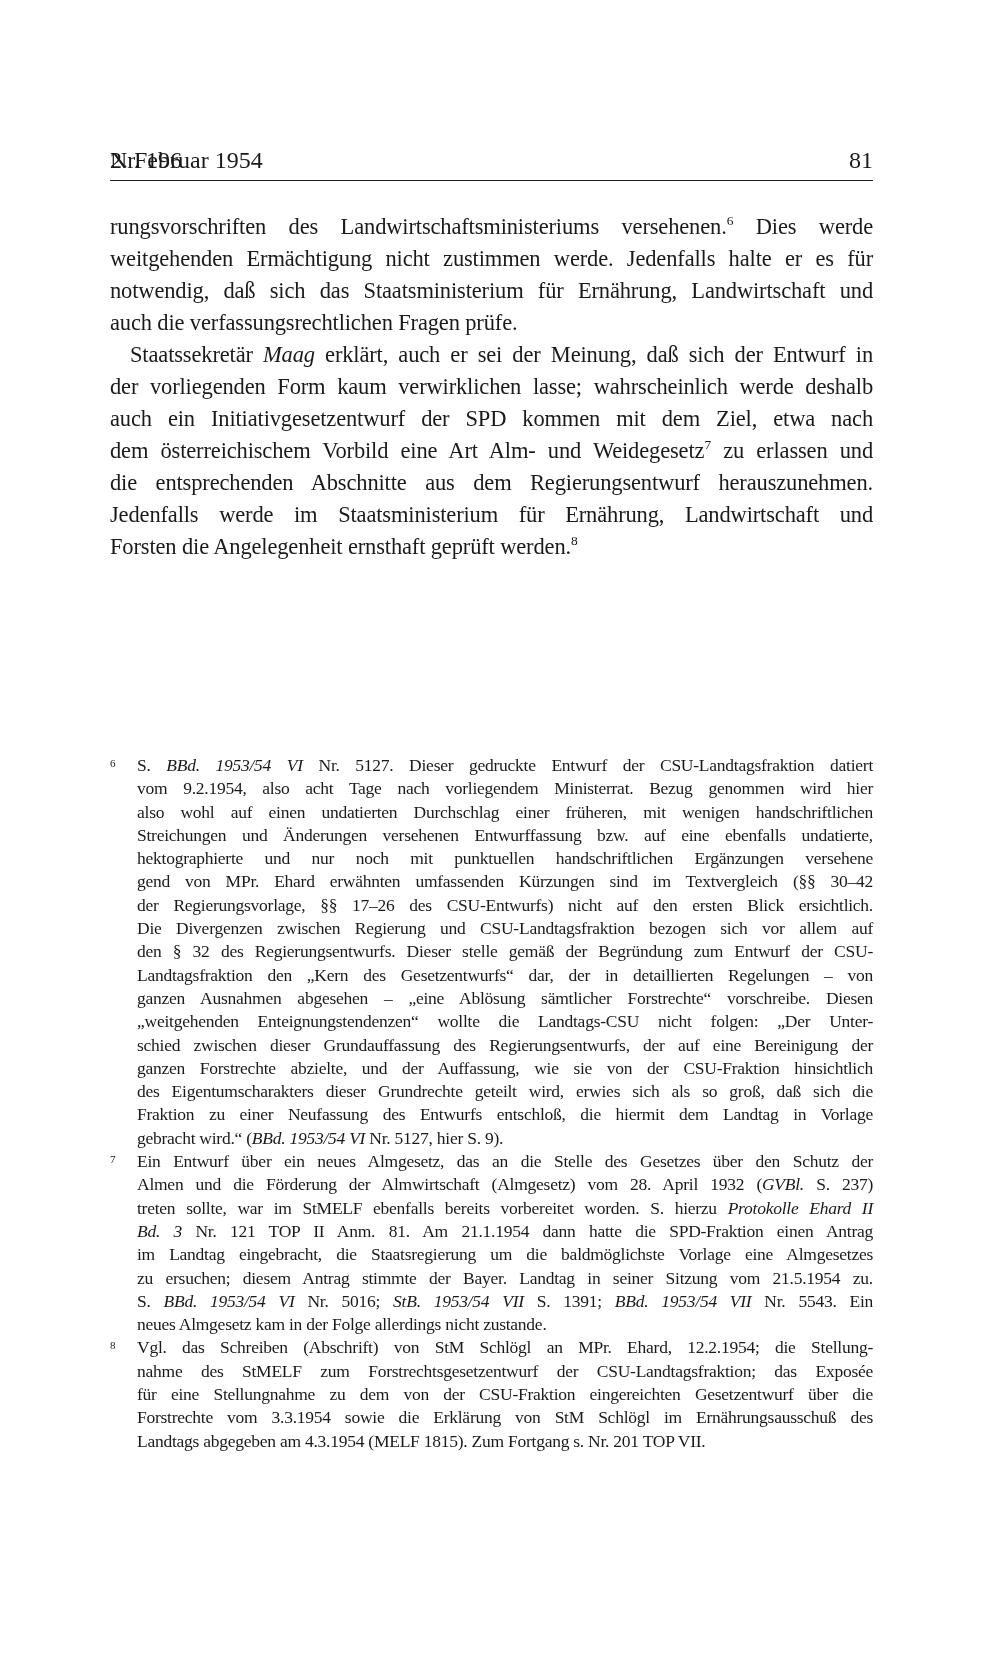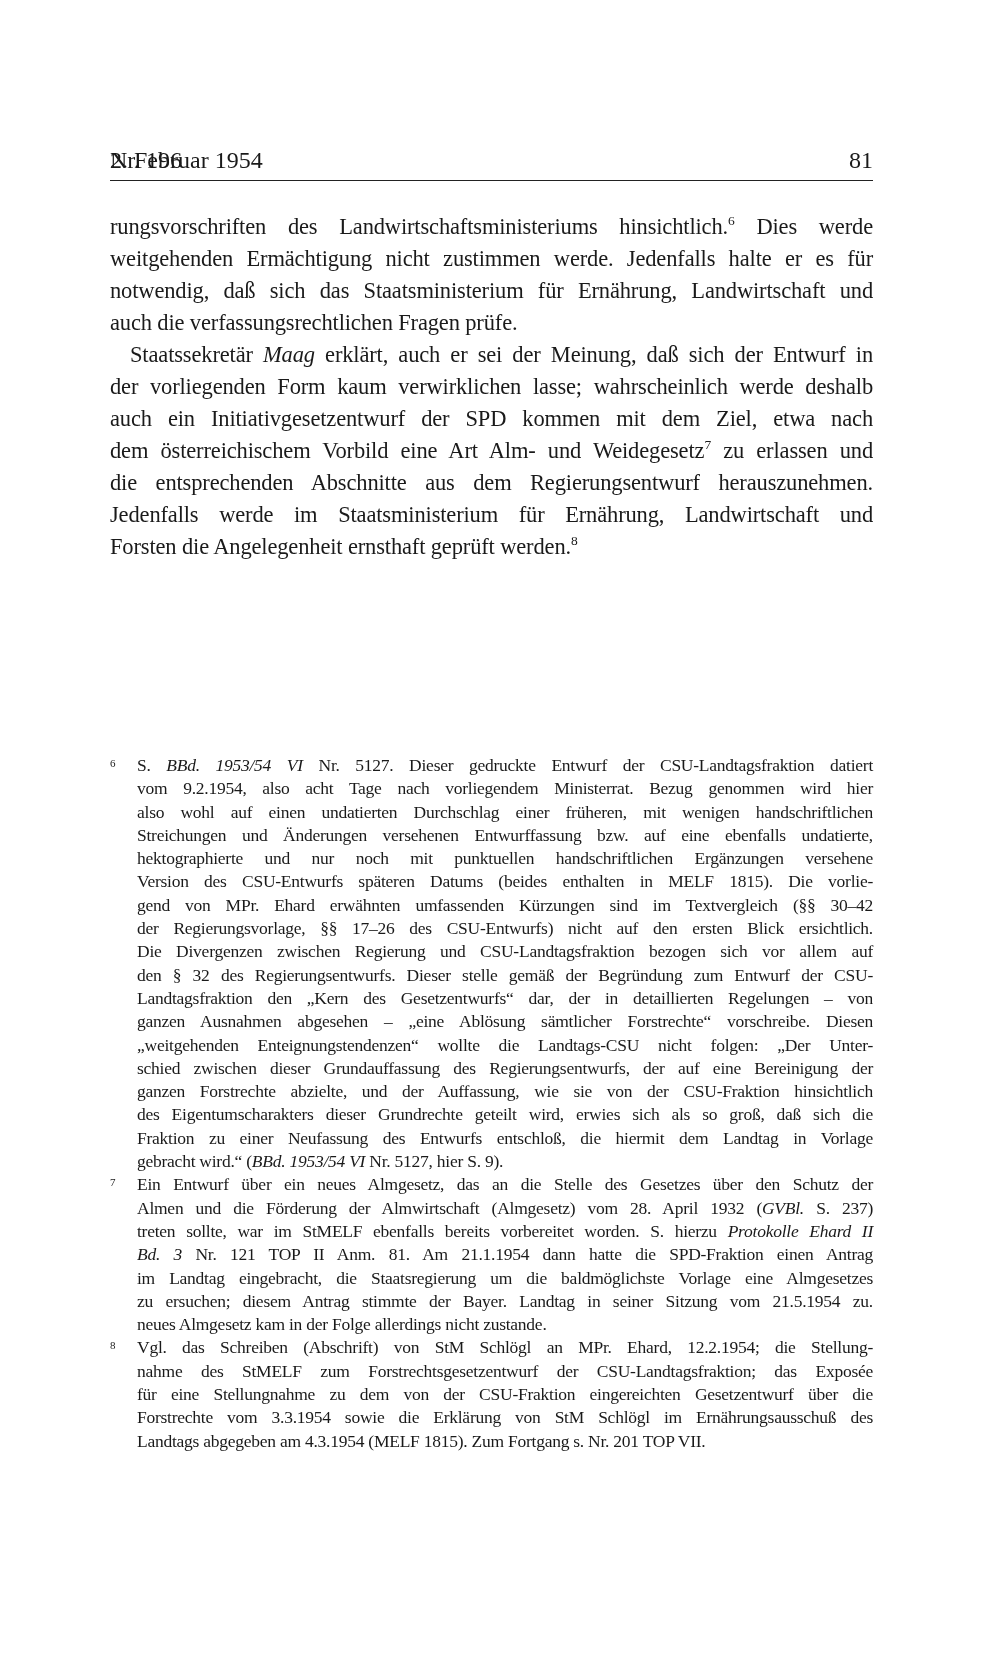--- a/index.html
+++ b/index.html
@@ -28,21 +28,21 @@
 <div class="page">
   <div class="header">
     <span class="left">Nr. 196</span>
     <span class="center">2. Februar 1954</span>
     <span class="right">81</span>
   </div>
   <div class="header-rule"></div>
 
   <div class="body-text" id="body-text">
       <div>
-        <span class="line j"><span>rungsvorschriften des Landwirtschaftsministeriums hinsichtlich.</span><sup>6</sup><span> Dies werde</span></span>
+        <span class="line j"><span>rungsvorschriften des Landwirtschaftsministeriums versehenen.</span><sup>6</sup><span> Dies werde</span></span>
         <span class="line j"><span>weitgehenden Ermächtigung nicht zustimmen werde. Jedenfalls halte er es für</span></span>
         <span class="line j"><span>notwendig, daß sich das Staatsministerium für Ernährung, Landwirtschaft und</span></span>
         <span class="line"><span>auch die verfassungsrechtlichen Fragen prüfe.</span></span>
       </div>
       <div>
         <span class="line j indent"><span>Staatssekretär </span><i>Maag</i><span> erklärt, auch er sei der Meinung, daß sich der Entwurf in</span></span>
         <span class="line j"><span>der vorliegenden Form kaum verwirklichen lasse; wahrscheinlich werde deshalb</span></span>
         <span class="line j"><span>auch ein Initiativgesetzentwurf der SPD kommen mit dem Ziel, etwa nach</span></span>
         <span class="line j"><span>dem österreichischem Vorbild eine Art Alm- und Weidegesetz</span><sup>7</sup><span> zu erlassen und</span></span>
         <span class="line j"><span>die entsprechenden Abschnitte aus dem Regierungsentwurf herauszunehmen.</span></span>
@@ -52,21 +52,20 @@
     </div>
 
   <div class="fn-area" id="fn-area">
       <div class="fn">
         <span class="num">6</span>
         <span class="fline j"><span>S. </span><i>BBd. 1953/54 VI</i><span> Nr. 5127. Dieser gedruckte Entwurf der CSU-Landtagsfraktion datiert</span></span>
         <span class="fline j"><span>vom 9.2.1954, also acht Tage nach vorliegendem Ministerrat. Bezug genommen wird hier</span></span>
         <span class="fline j"><span>also wohl auf einen undatierten Durchschlag einer früheren, mit wenigen handschriftlichen</span></span>
         <span class="fline j"><span>Streichungen und Änderungen versehenen Entwurffassung bzw. auf eine ebenfalls undatierte,</span></span>
         <span class="fline j"><span>hektographierte und nur noch mit punktuellen handschriftlichen Ergänzungen versehene</span></span>
-        <span class="fline j"><span>Version des CSU-Entwurfs späteren Datums (beides enthalten in MELF 1815). Die vorlie-</span></span>
         <span class="fline j"><span>gend von MPr. Ehard erwähnten umfassenden Kürzungen sind im Textvergleich (§§ 30–42</span></span>
         <span class="fline j"><span>der Regierungsvorlage, §§ 17–26 des CSU-Entwurfs) nicht auf den ersten Blick ersichtlich.</span></span>
         <span class="fline j"><span>Die Divergenzen zwischen Regierung und CSU-Landtagsfraktion bezogen sich vor allem auf</span></span>
         <span class="fline j"><span>den § 32 des Regierungsentwurfs. Dieser stelle gemäß der Begründung zum Entwurf der CSU-</span></span>
         <span class="fline j"><span>Landtagsfraktion den „Kern des Gesetzentwurfs“ dar, der in detaillierten Regelungen – von</span></span>
         <span class="fline j"><span>ganzen Ausnahmen abgesehen – „eine Ablösung sämtlicher Forstrechte“ vorschreibe. Diesen</span></span>
         <span class="fline j"><span>„weitgehenden Enteignungstendenzen“ wollte die Landtags-CSU nicht folgen: „Der Unter-</span></span>
         <span class="fline j"><span>schied zwischen dieser Grundauffassung des Regierungsentwurfs, der auf eine Bereinigung der</span></span>
         <span class="fline j"><span>ganzen Forstrechte abzielte, und der Auffassung, wie sie von der CSU-Fraktion hinsichtlich</span></span>
         <span class="fline j"><span>des Eigentumscharakters dieser Grundrechte geteilt wird, erwies sich als so groß, daß sich die</span></span>
@@ -74,20 +73,21 @@
         <span class="fline"><span>gebracht wird.“ (</span><i>BBd. 1953/54 VI</i><span> Nr. 5127, hier S. 9).</span></span>
       </div>
       <div class="fn">
         <span class="num">7</span>
         <span class="fline j"><span>Ein Entwurf über ein neues Almgesetz, das an die Stelle des Gesetzes über den Schutz der</span></span>
         <span class="fline j"><span>Almen und die Förderung der Almwirtschaft (Almgesetz) vom 28. April 1932 (</span><i>GVBl.</i><span> S. 237)</span></span>
         <span class="fline j"><span>treten sollte, war im StMELF ebenfalls bereits vorbereitet worden. S. hierzu </span><i>Protokolle Ehard II</i></span>
         <span class="fline j"><i>Bd. 3</i><span> Nr. 121 TOP II Anm. 81. Am 21.1.1954 dann hatte die SPD-Fraktion einen Antrag</span></span>
         <span class="fline j"><span>im Landtag eingebracht, die Staatsregierung um die baldmöglichste Vorlage eine Almgesetzes</span></span>
         <span class="fline j"><span>zu ersuchen; diesem Antrag stimmte der Bayer. Landtag in seiner Sitzung vom 21.5.1954 zu.</span></span>
+        <span class="fline j"><span>S. </span><i>BBd. 1953/54 VI</i><span> Nr. 5016; </span><i>StB. 1953/54 VII</i><span> S. 1391; </span><i>BBd. 1953/54 VII</i><span> Nr. 5543. Ein</span></span>
         <span class="fline"><span>neues Almgesetz kam in der Folge allerdings nicht zustande.</span></span>
       </div>
       <div class="fn">
         <span class="num">8</span>
         <span class="fline j"><span>Vgl. das Schreiben (Abschrift) von StM Schlögl an MPr. Ehard, 12.2.1954; die Stellung-</span></span>
         <span class="fline j"><span>nahme des StMELF zum Forstrechtsgesetzentwurf der CSU-Landtagsfraktion; das Exposée</span></span>
         <span class="fline j"><span>für eine Stellungnahme zu dem von der CSU-Fraktion eingereichten Gesetzentwurf über die</span></span>
         <span class="fline j"><span>Forstrechte vom 3.3.1954 sowie die Erklärung von StM Schlögl im Ernährungsausschuß des</span></span>
         <span class="fline"><span>Landtags abgegeben am 4.3.1954 (MELF 1815). Zum Fortgang s. Nr. 201 TOP VII.</span></span>
       </div>

